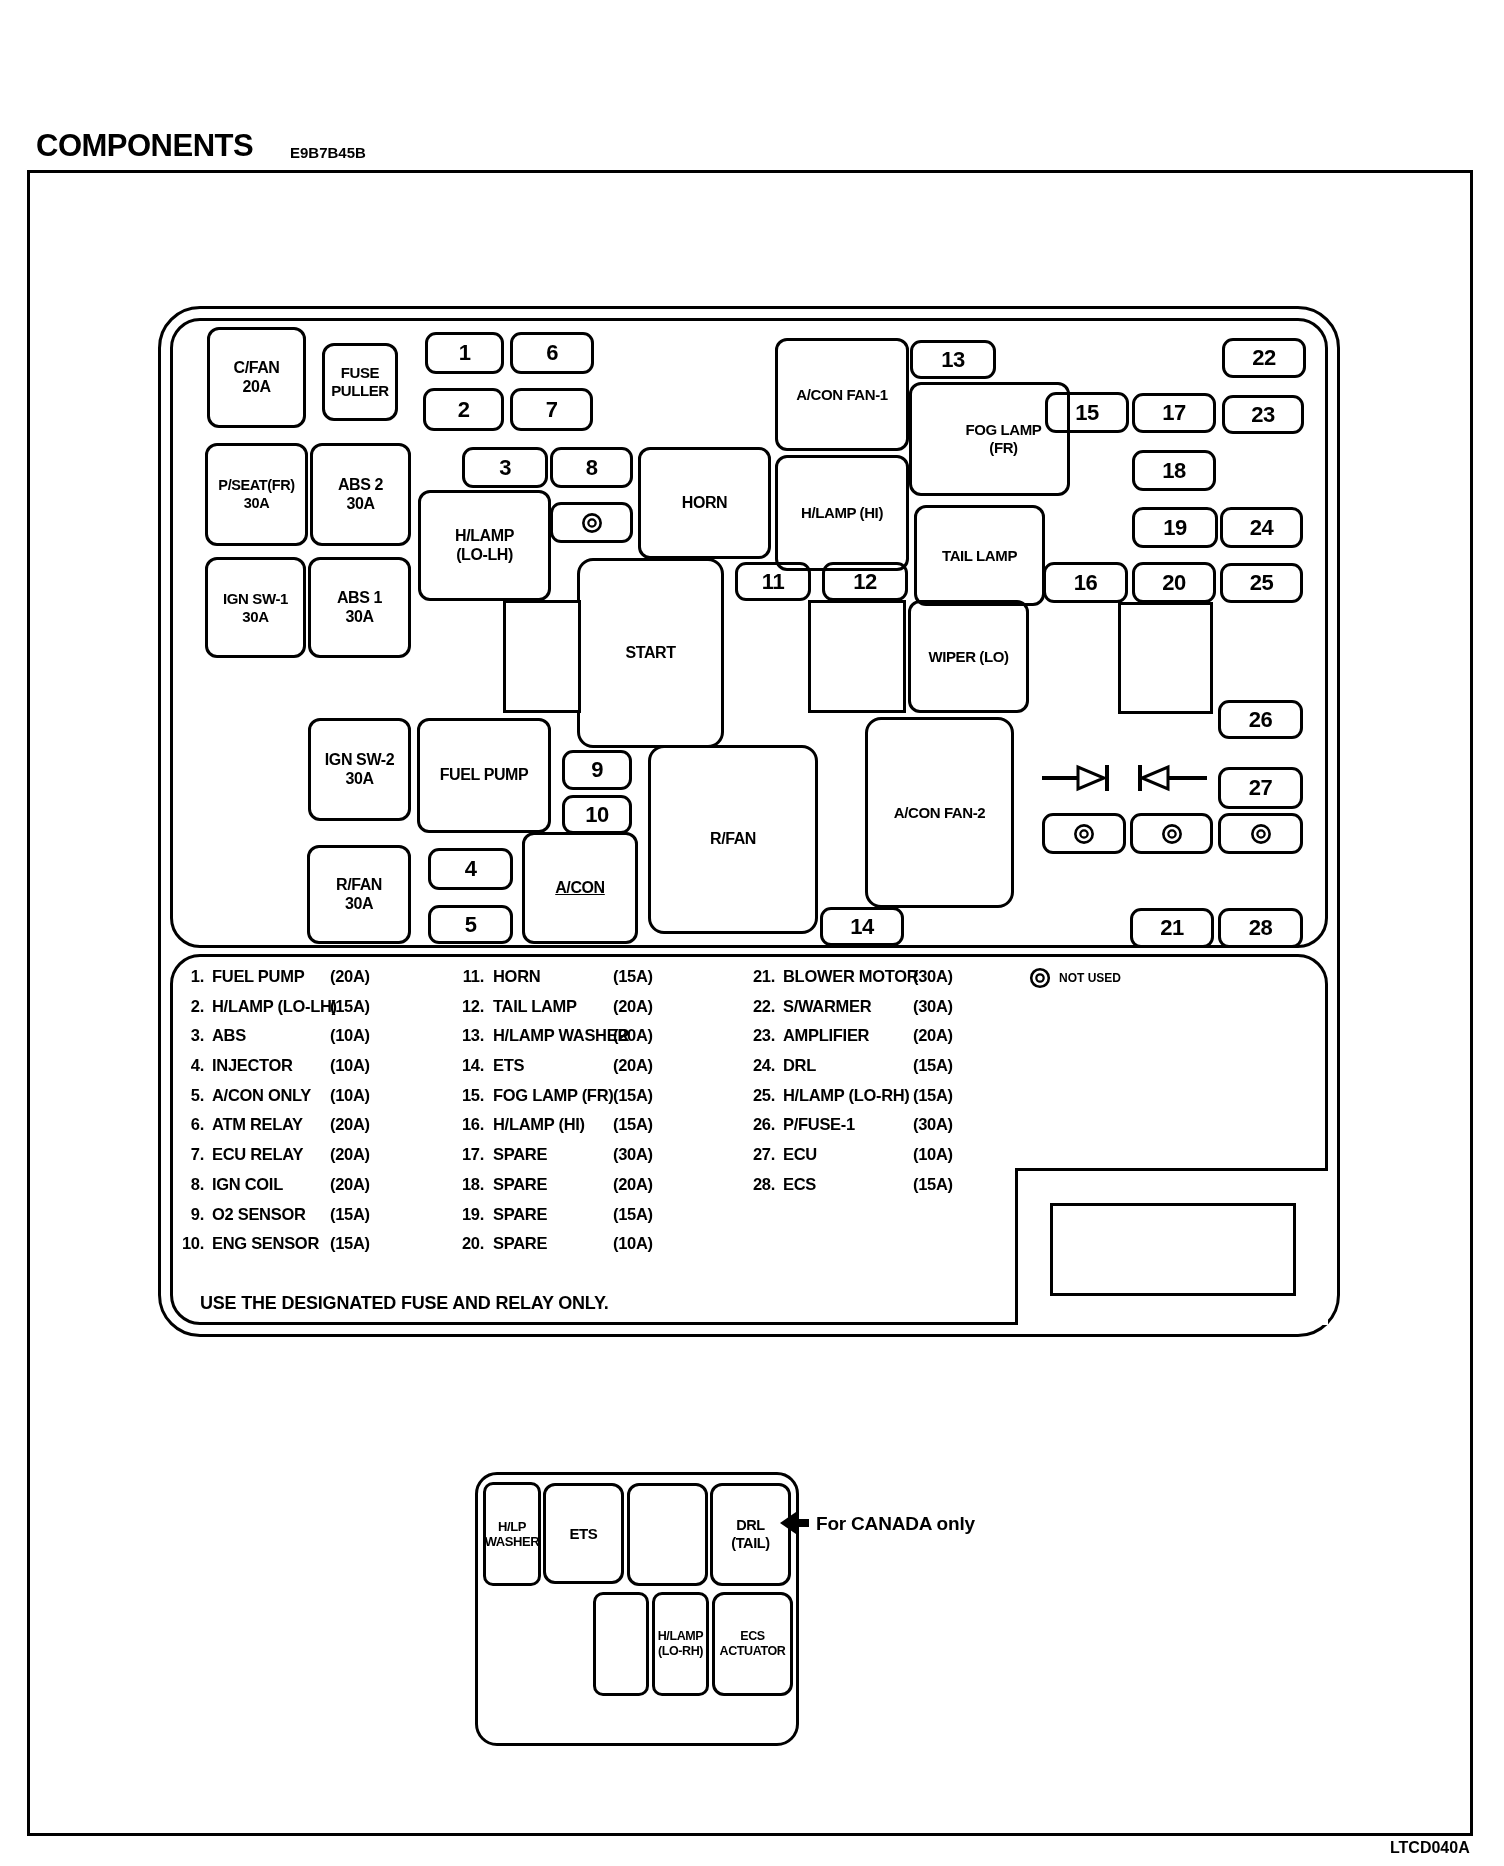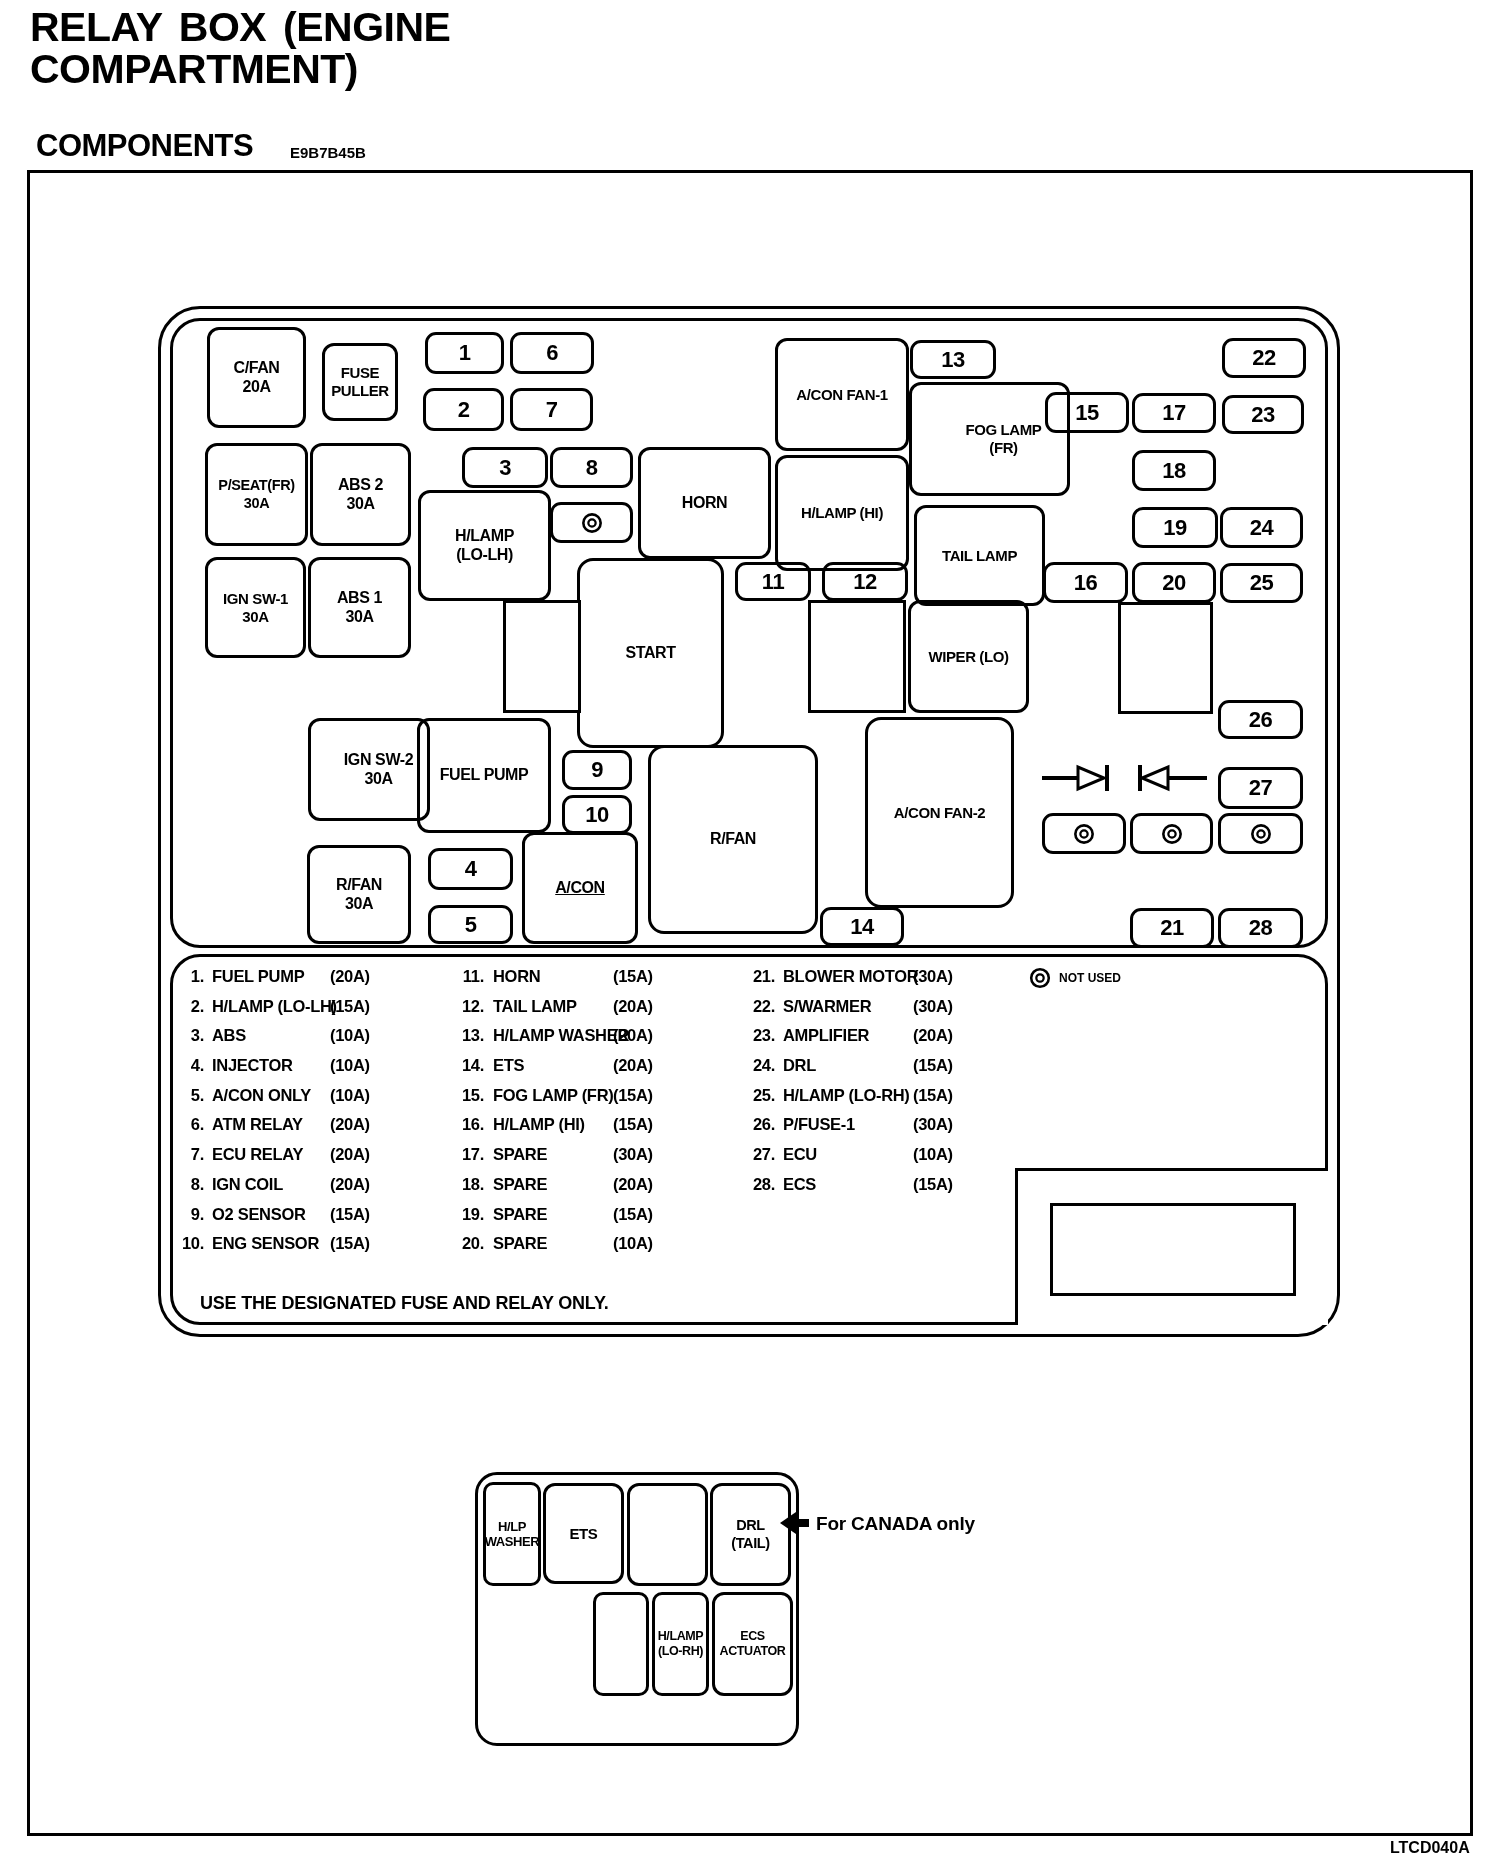--- a/index.html
+++ b/index.html
@@ -35,22 +35,20 @@
   .notch{position:absolute;border-top:3px solid #000;border-left:3px solid #000;background:#fff;}
   .canada-note{position:absolute;font-size:19px;font-weight:bold;letter-spacing:-0.2px;white-space:nowrap;}
   .fig-code{position:absolute;font-size:16px;font-weight:bold;}
   svg{display:block;}
 </style>
 </head>
 <body>
 
 <div class="canvas">
 
-  <div class="abs t-title" style="left:30px;top:6px;">RELAY BOX (ENGINE
-COMPARTMENT)</div>
   <div class="abs t-section" style="left:36px;top:128px;">COMPONENTS</div>
   <div class="abs t-code" style="left:290px;top:144px;">E9B7B45B</div>
 
   <div class="abs frame" style="left:27px;top:170px;width:1440px;height:1660px;"></div>
 
   <div class="abs orect" style="left:158px;top:306px;width:1176px;height:1025px;"></div>
 
   <div class="abs rrect" style="left:170px;top:318px;width:1152px;height:624px;"></div>
 
   <div class="abs rrect" style="left:170px;top:954px;width:1152px;height:365px;"></div>
@@ -70,21 +68,21 @@
   <div class="relay" style="left:418px;top:490px;width:127px;height:105px;">H/LAMP
 (LO-LH)</div>
   <div class="relay" style="left:638px;top:447px;width:127px;height:106px;">HORN</div>
   <div class="relay f15" style="left:775px;top:338px;width:128px;height:107px;">A/CON FAN-1</div>
   <div class="relay f15" style="left:775px;top:455px;width:128px;height:110px;">H/LAMP (HI)</div>
   <div class="relay f15" style="left:909px;top:382px;width:127px;height:108px;padding-left:28px;">FOG LAMP
 (FR)</div>
   <div class="relay f15" style="left:914px;top:505px;width:125px;height:95px;">TAIL LAMP</div>
   <div class="relay r16" style="left:577px;top:558px;width:141px;height:184px;">START</div>
   <div class="relay f15" style="left:908px;top:600px;width:115px;height:107px;">WIPER (LO)</div>
-  <div class="relay" style="left:308px;top:718px;width:97px;height:97px;padding-left:19px;">IGN SW-2
+  <div class="relay" style="left:308px;top:718px;width:97px;height:97px;">IGN SW-2
 30A</div>
   <div class="relay" style="left:417px;top:718px;width:128px;height:109px;">FUEL PUMP</div>
   <div class="relay" style="left:307px;top:845px;width:98px;height:93px;">R/FAN
 30A</div>
   <div class="relay" style="left:522px;top:832px;width:110px;height:106px;text-decoration:underline;">A/CON</div>
   <div class="relay r16" style="left:648px;top:745px;width:164px;height:183px;">R/FAN</div>
   <div class="relay r16 f15" style="left:865px;top:717px;width:143px;height:185px;">A/CON FAN-2</div>
 
   <div class="sq" style="left:503px;top:600px;width:72px;height:107px;"></div>
   <div class="sq" style="left:808px;top:600px;width:92px;height:107px;"></div>

